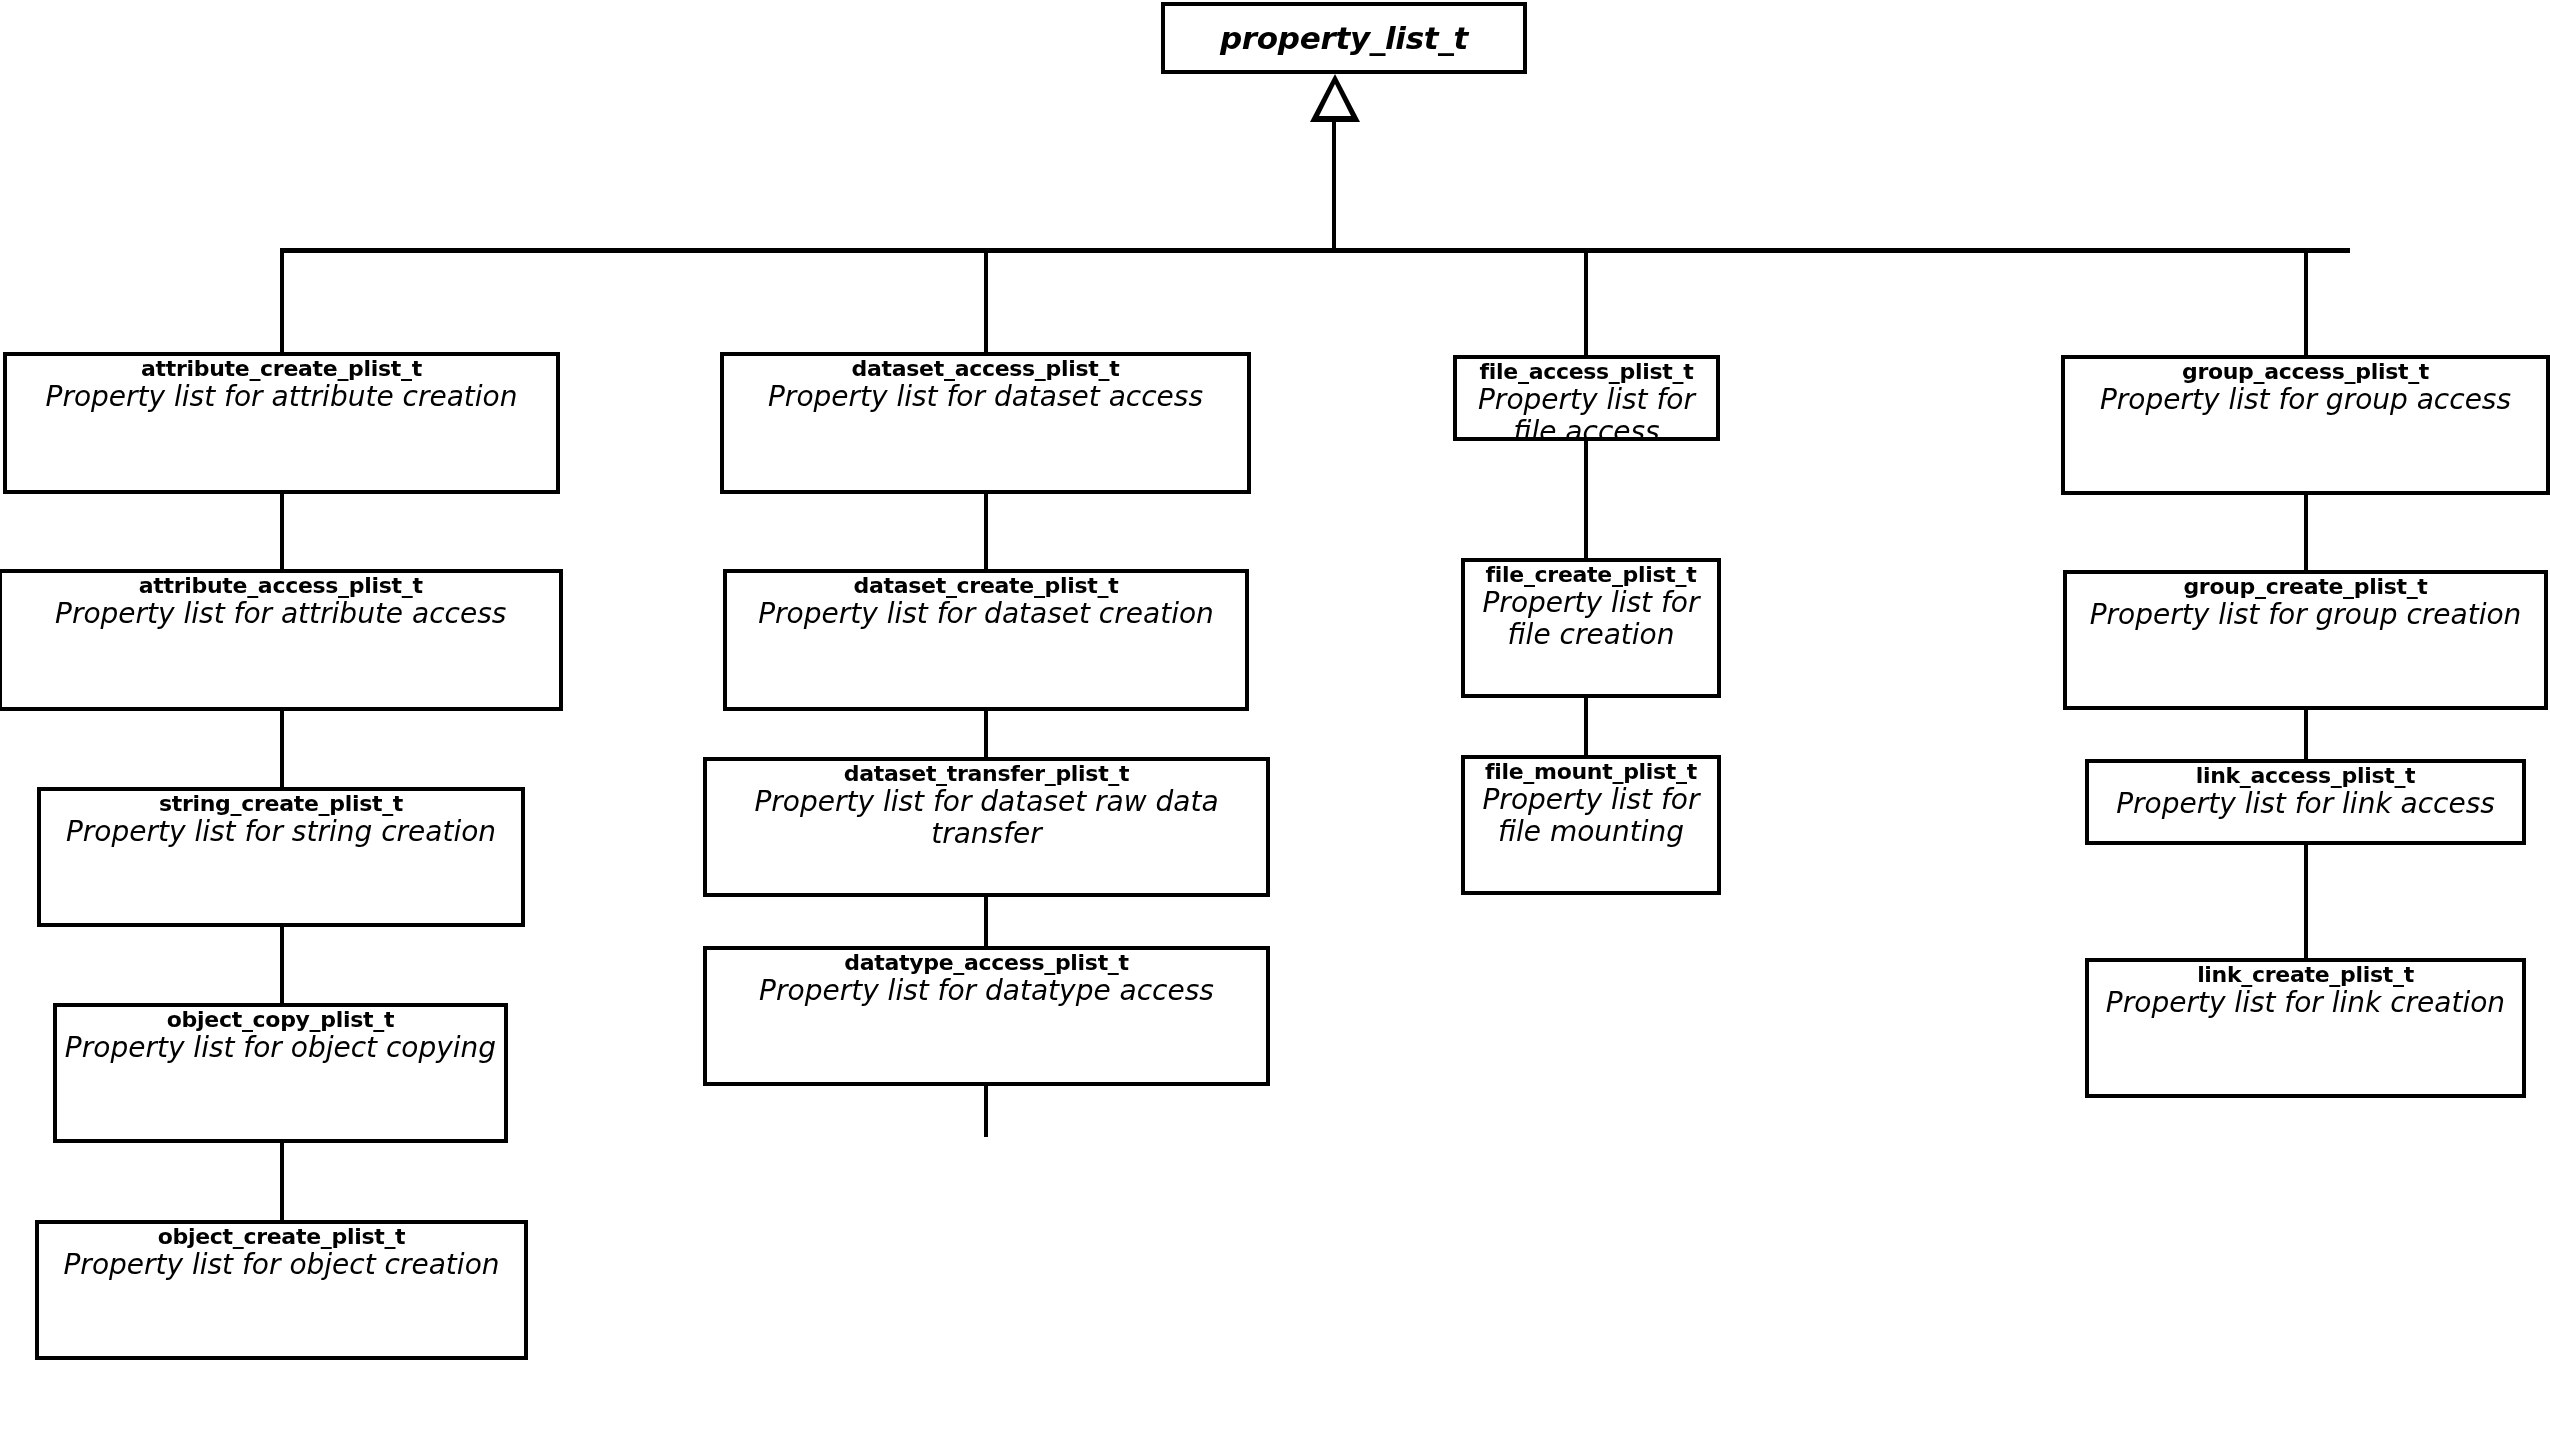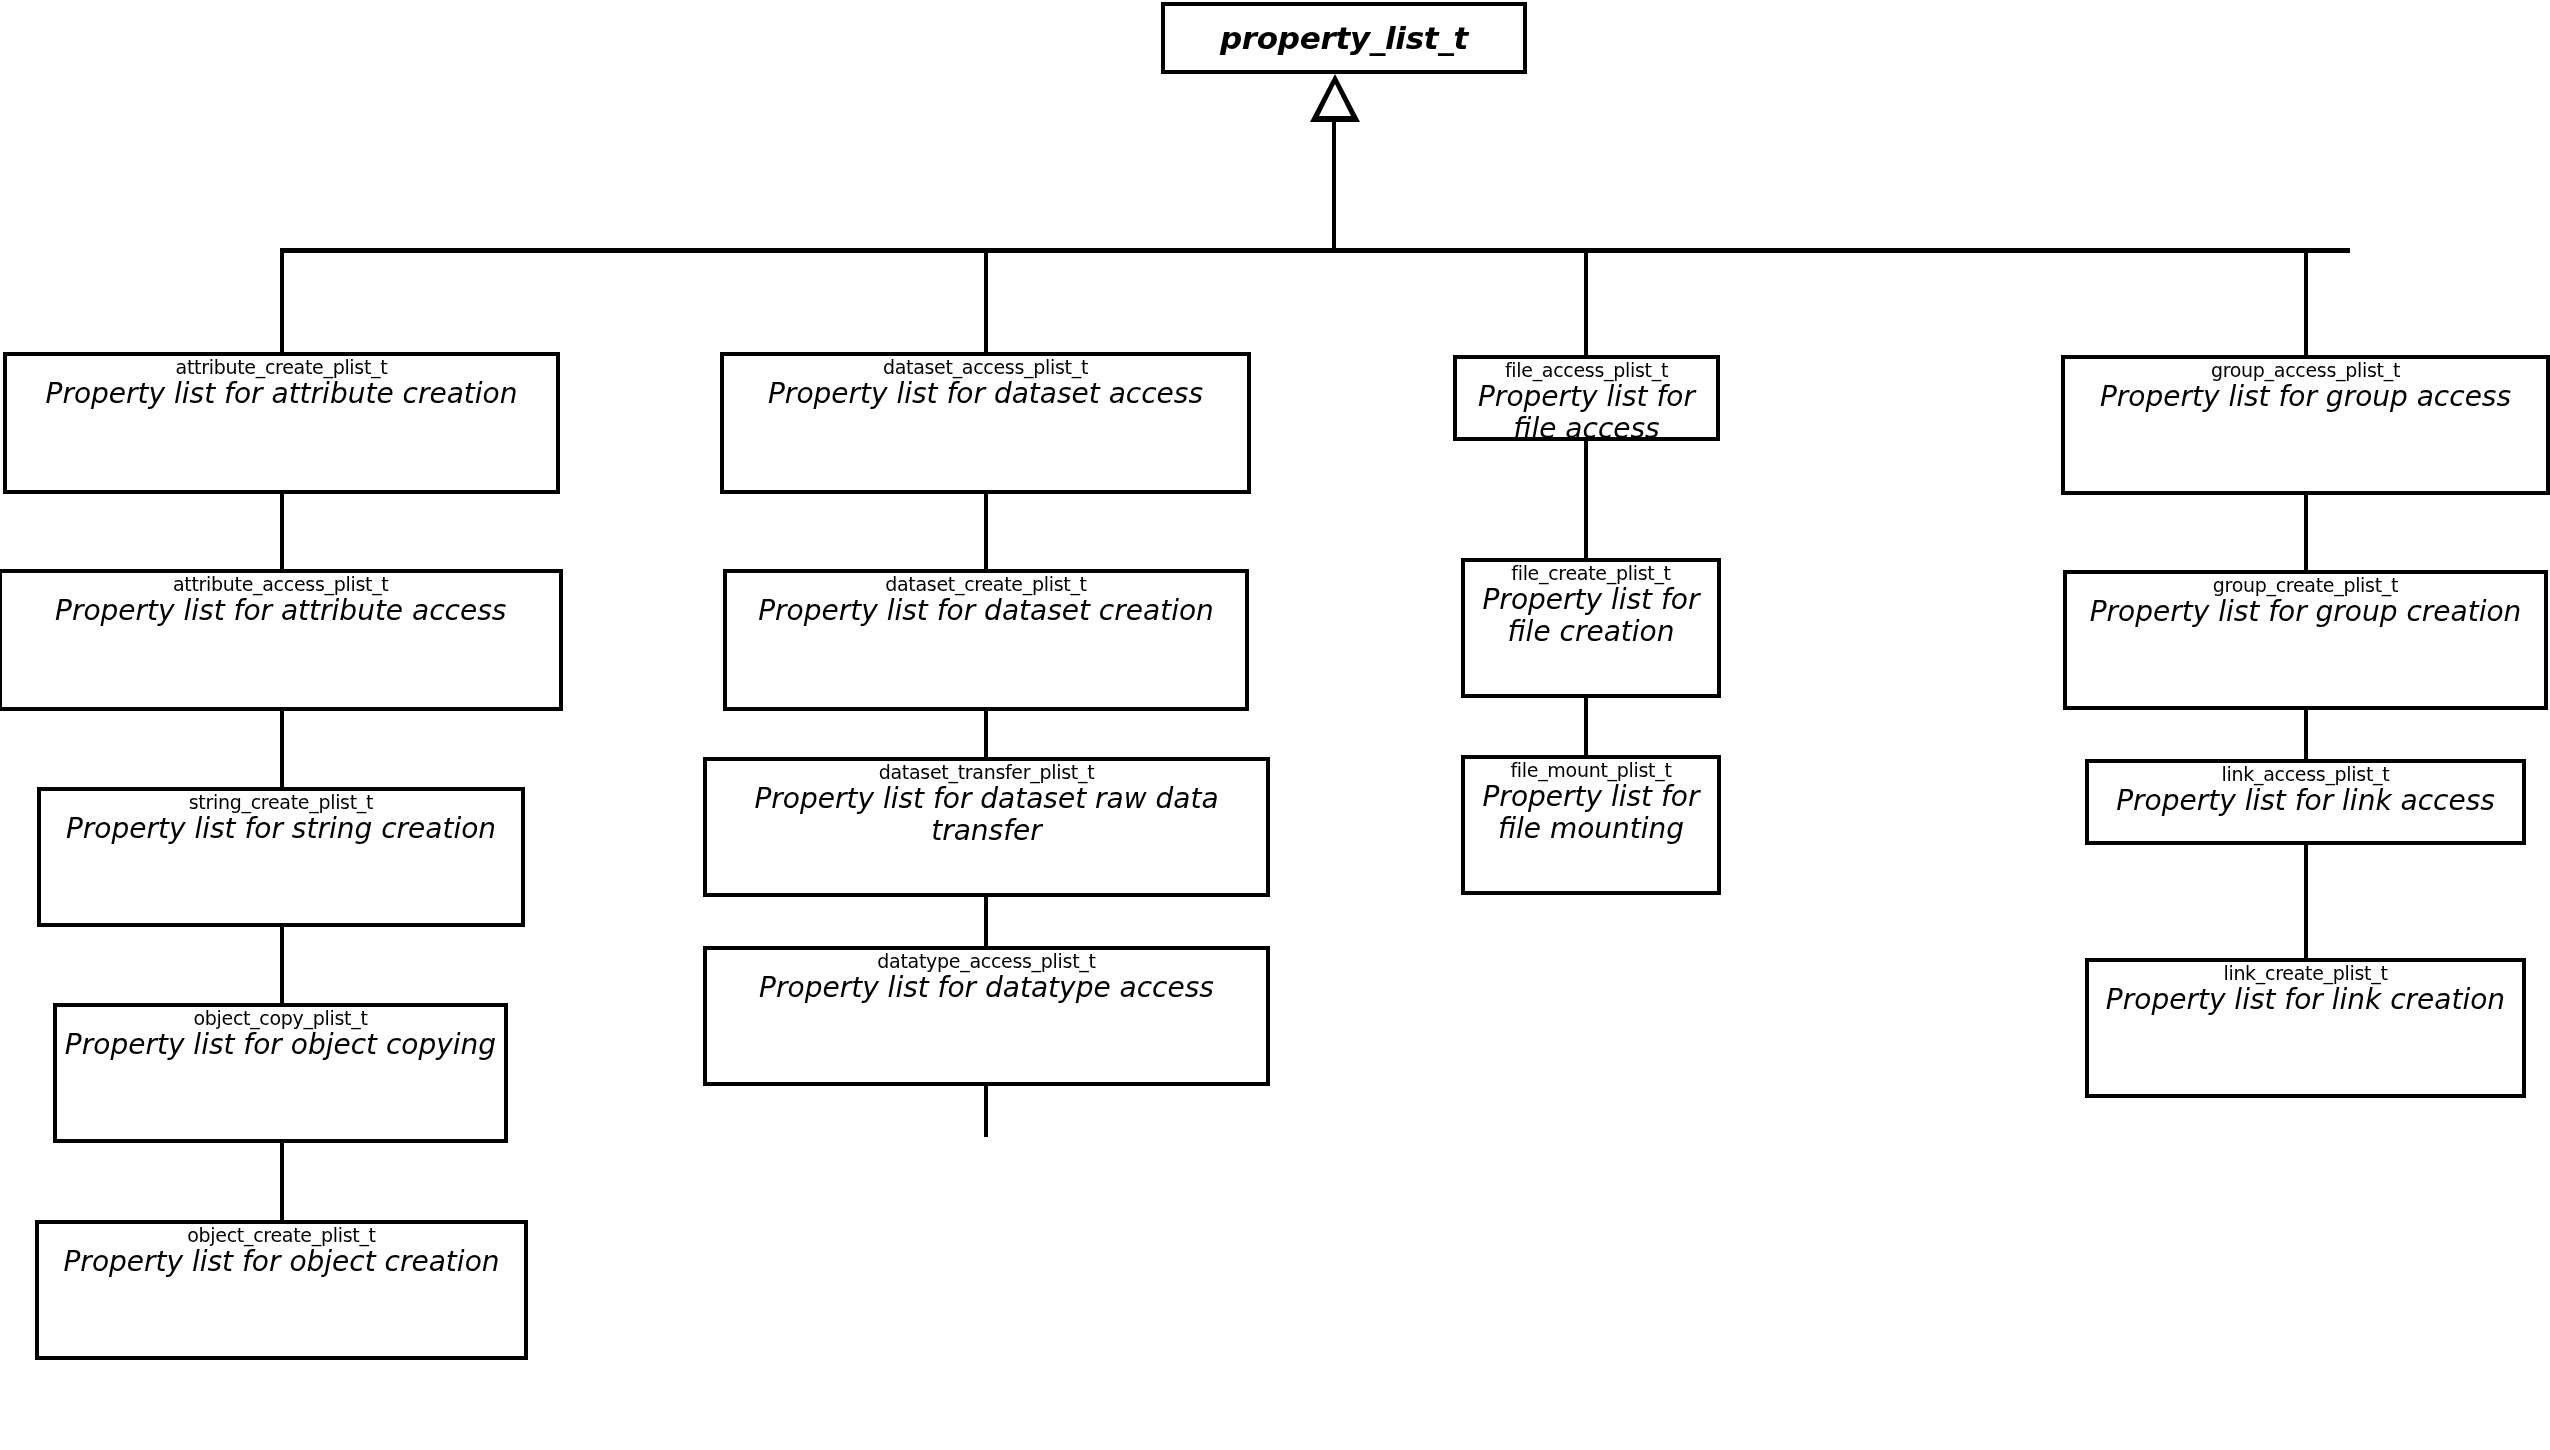--- a/index.html
+++ b/index.html
@@ -22,22 +22,22 @@
     background:#ffffff;
     display:flex;
     flex-direction:column;
     align-items:center;
     justify-content:flex-start;
     padding-top:2.4px;
     text-align:center;
     overflow:hidden;
   }
   .node .title{
-    font-weight:normal;
-    font-size:19px;
+    font-weight:bold;
+    font-size:22px;
     line-height:1.04;
     letter-spacing:-0.3px;
     white-space:nowrap;
   }
   .node .desc{
     font-style:italic;
     font-size:28px;
     line-height:1.14;
     padding:0 3.6px;
   }

